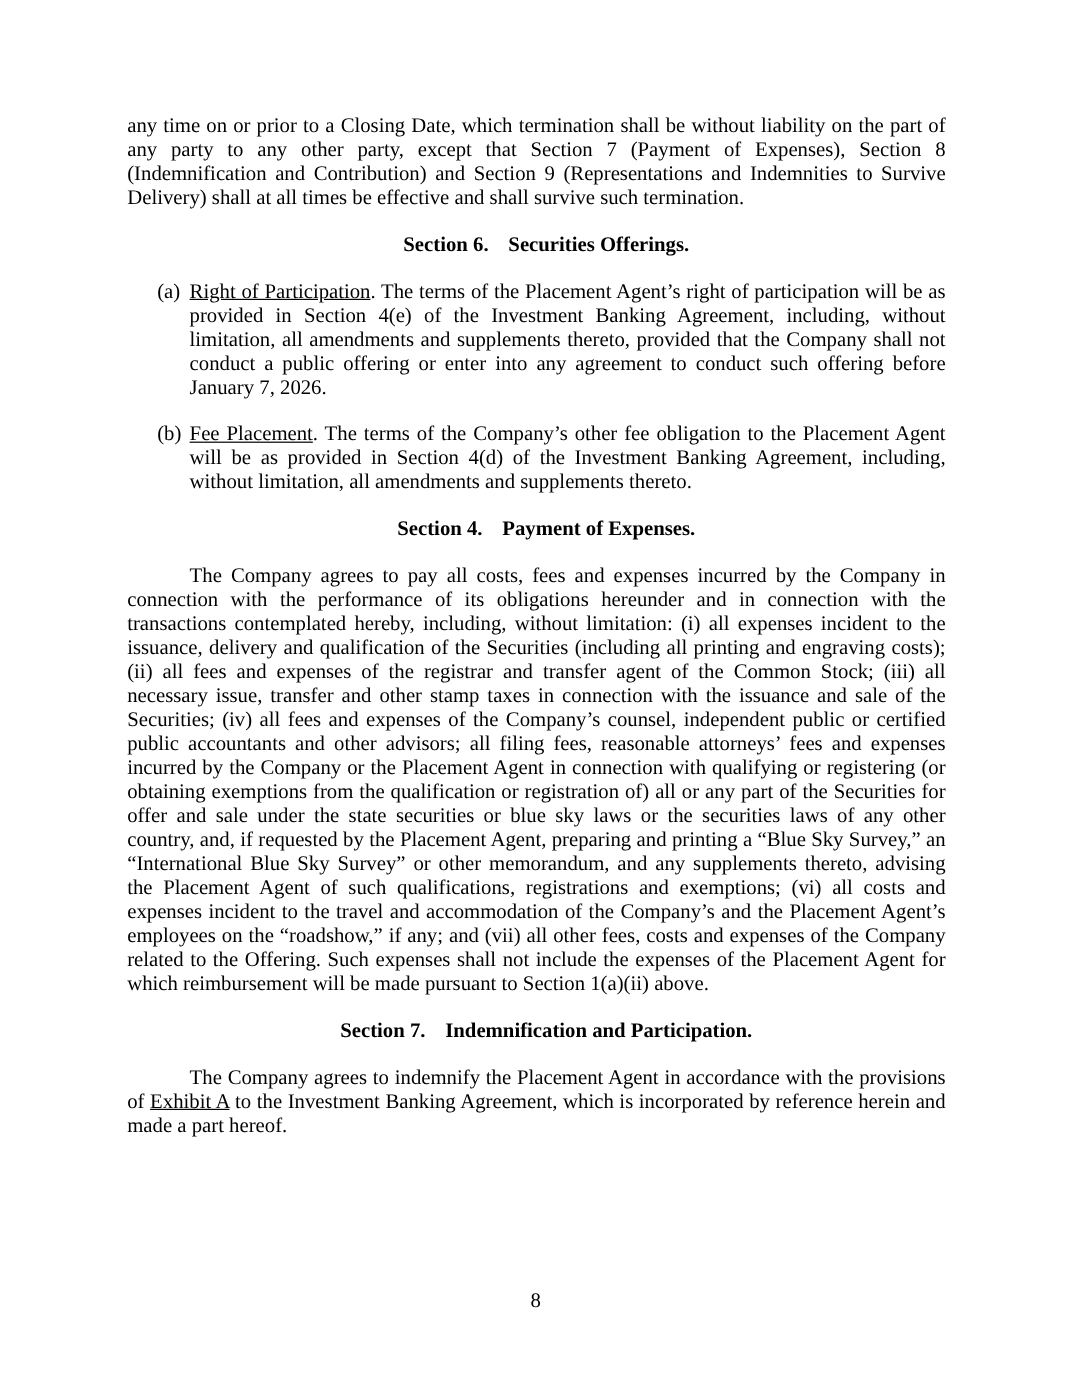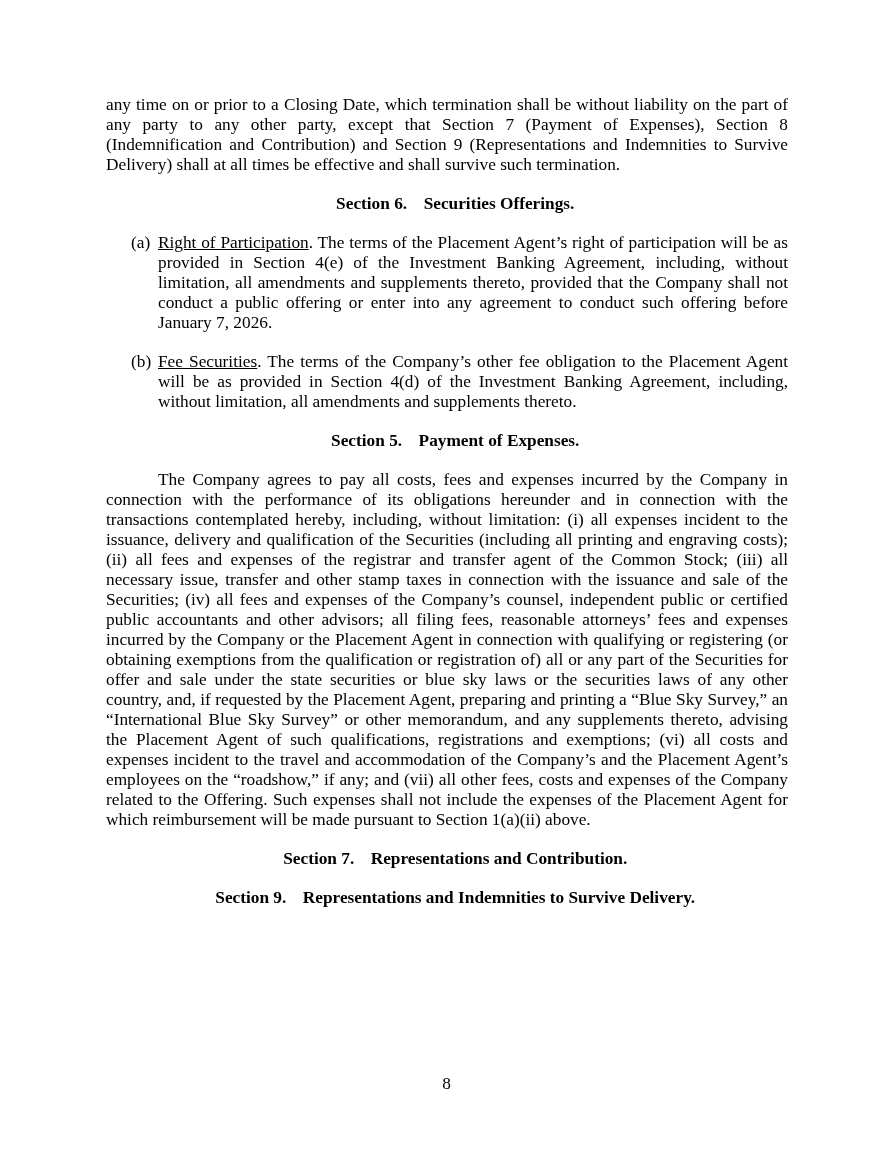--- a/index.html
+++ b/index.html
@@ -66,28 +66,28 @@
 
 <div class="page">
   <div class="text-column">
 
     <p class="para">any time on or prior to a Closing Date, which termination shall be without liability on the part of any party to any other party, except that Section&nbsp;7 (Payment of Expenses), Section&nbsp;8 (Indemnification and Contribution) and Section&nbsp;9 (Representations and Indemnities to Survive Delivery) shall at all times be effective and shall survive such termination.</p>
 
     <p class="heading"><span class="sec-label">Section 6.</span><span>Securities Offerings.</span></p>
 
     <div class="list-item"><span class="list-marker">(a)</span><span class="term">Right of Participation</span><span>. The terms of the Placement Agent’s right of participation will be as provided in Section&nbsp;4(e) of the Investment Banking Agreement, including, without limitation, all amendments and supplements thereto, provided that the Company shall not conduct a public offering or enter into any agreement to conduct such offering before January 7, 2026.</span></div>
 
-    <div class="list-item"><span class="list-marker">(b)</span><span class="term">Fee Securities</span><span>. The terms of the Company’s other fee obligation to the Placement Agent will be as provided in Section&nbsp;4(d) of the Investment Banking Agreement, including, without limitation, all amendments and supplements thereto.</span></div>
+    <div class="list-item"><span class="list-marker">(b)</span><span class="term">Fee Placement</span><span>. The terms of the Company’s other fee obligation to the Placement Agent will be as provided in Section&nbsp;4(d) of the Investment Banking Agreement, including, without limitation, all amendments and supplements thereto.</span></div>
 
-    <p class="heading"><span class="sec-label">Section 5.</span><span>Payment of Expenses.</span></p>
+    <p class="heading"><span class="sec-label">Section 4.</span><span>Payment of Expenses.</span></p>
 
     <p class="para indent">The Company agrees to pay all costs, fees and expenses incurred by the Company in connection with the performance of its obligations hereunder and in connection with the transactions contemplated hereby, including, without limitation: (i)&nbsp;all expenses incident to the issuance, delivery and qualification of the Securities (including all printing and engraving costs); (ii)&nbsp;all fees and expenses of the registrar and transfer agent of the Common Stock; (iii)&nbsp;all necessary issue, transfer and other stamp taxes in connection with the issuance and sale of the Securities; (iv)&nbsp;all fees and expenses of the Company’s counsel, independent public or certified public accountants and other advisors; all filing fees, reasonable attorneys’ fees and expenses incurred by the Company or the Placement Agent in connection with qualifying or registering (or obtaining exemptions from the qualification or registration of) all or any part of the Securities for offer and sale under the state securities or blue sky laws or the securities laws of any other country, and, if requested by the Placement Agent, preparing and printing a “Blue Sky Survey,” an “International Blue Sky Survey” or other memorandum, and any supplements thereto, advising the Placement Agent of such qualifications, registrations and exemptions; (vi)&nbsp;all costs and expenses incident to the travel and accommodation of the Company’s and the Placement Agent’s employees on the “roadshow,” if any; and (vii)&nbsp;all other fees, costs and expenses of the Company related to the Offering. Such expenses shall not include the expenses of the Placement Agent for which reimbursement will be made pursuant to Section&nbsp;1(a)(ii) above.</p>
 
-    <p class="heading"><span class="sec-label">Section 7.</span><span>Representations and Contribution.</span></p>
+    <p class="heading"><span class="sec-label">Section 7.</span><span>Indemnification and Participation.</span></p>
 
+    <p class="para indent"><span>The Company agrees to indemnify the Placement Agent in accordance with the provisions of </span><span class="term">Exhibit A</span><span> to the Investment Banking Agreement, which is incorporated by reference herein and made a part hereof.</span></p>
 
-    <p class="heading"><span class="sec-label">Section 9.</span><span>Representations and Indemnities to Survive Delivery.</span></p>
 
 
   </div>
 
   <div class="page-number">8</div>
 </div>
 
 </body></html>

